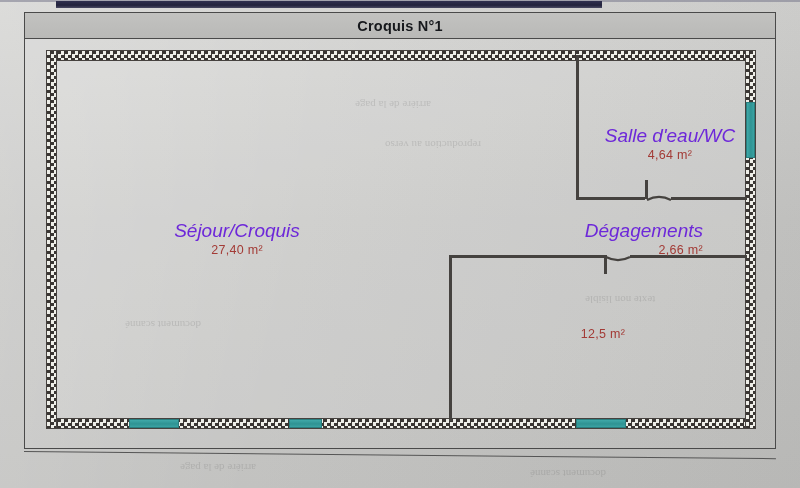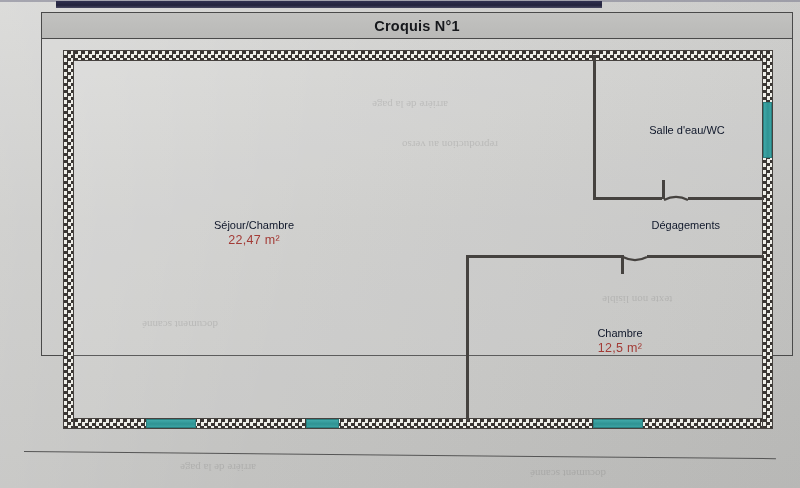--- a/index.html
+++ b/index.html
@@ -39,24 +39,24 @@
     left: 0px;
     top: 0px;
     width: 800px;
     height: 2px;
     background: rgba(120,120,140,0.55);
   }
 
   
   .frame {
     position: absolute;
-    left: 41px;
+    left: 24px;
     top: 12px;
     width: 752px;
-    height: 344px;
+    height: 437px;
     border: 1.5px solid #4a4a4a;
     background: rgba(255,255,255,0.05);
     box-sizing: border-box;
   }
   
   .skew-line {
     position: absolute;
     left: 24px;
     top: 451px;
     width: 752px;
@@ -139,22 +139,23 @@
 
   
   .room-label {
     position: absolute;
     text-align: center;
     line-height: 1.25;
     white-space: nowrap;
   }
   .room-name {
     display: block;
-    font-size: 11px;
-    color: #0f172a;
+    font-size: 19px;
+    color: #6d28d9;
+    font-style: italic;
   }
   .room-area {
     display: block;
     font-size: 12.5px;
     color: #a33b36;
     letter-spacing: 0.3px;
   }
 
   
   .ghost {
@@ -222,34 +223,35 @@
         </svg>
       </div>
 
       <div class="door" style="left:579px; top:217px;">
         <svg width="30" height="30" viewBox="0 0 30 30">
           <path d="M 2 1 A 26 26 0 0 0 26 1" fill="none" stroke="#45423f" stroke-width="2.2"></path>
         </svg>
       </div>
 
       <div class="room-label" style="left:112px; top:180px; width:200px;">
-        <span class="room-name">Séjour/Chambre</span>
-        <span class="room-area">22,47  m²</span>
+        <span class="room-name">Séjour/Croquis</span>
+        <span class="room-area">27,40  m²</span>
       </div>
 
       <div class="room-label" style="left:560px; top:85px; width:170px;">
         <span class="room-name">Salle d'eau/WC</span>
+        <span class="room-area">4,64  m²</span>
       </div>
 
       <div class="room-label" style="left:478px; top:180px; width:200px;text-align:right;">
         <span class="room-name">Dégagements</span>
+        <span class="room-area">2,66  m²</span>
       </div>
 
       <div class="room-label" style="left:478px; top:288px; width:200px;">
-        <span class="room-name">Chambre</span>
         <span class="room-area">12,5  m²</span>
       </div>
 
       <div class="ghost r180" style="left:330px; top:60px;">arrière de la page</div>
       <div class="ghost r180" style="left:360px; top:100px;">reproduction au verso</div>
       <div class="ghost r180" style="left:100px; top:280px;">document scanné</div>
       <div class="ghost r180" style="left:560px; top:255px;">texte non lisible</div>
 
     </div>
   </div>

